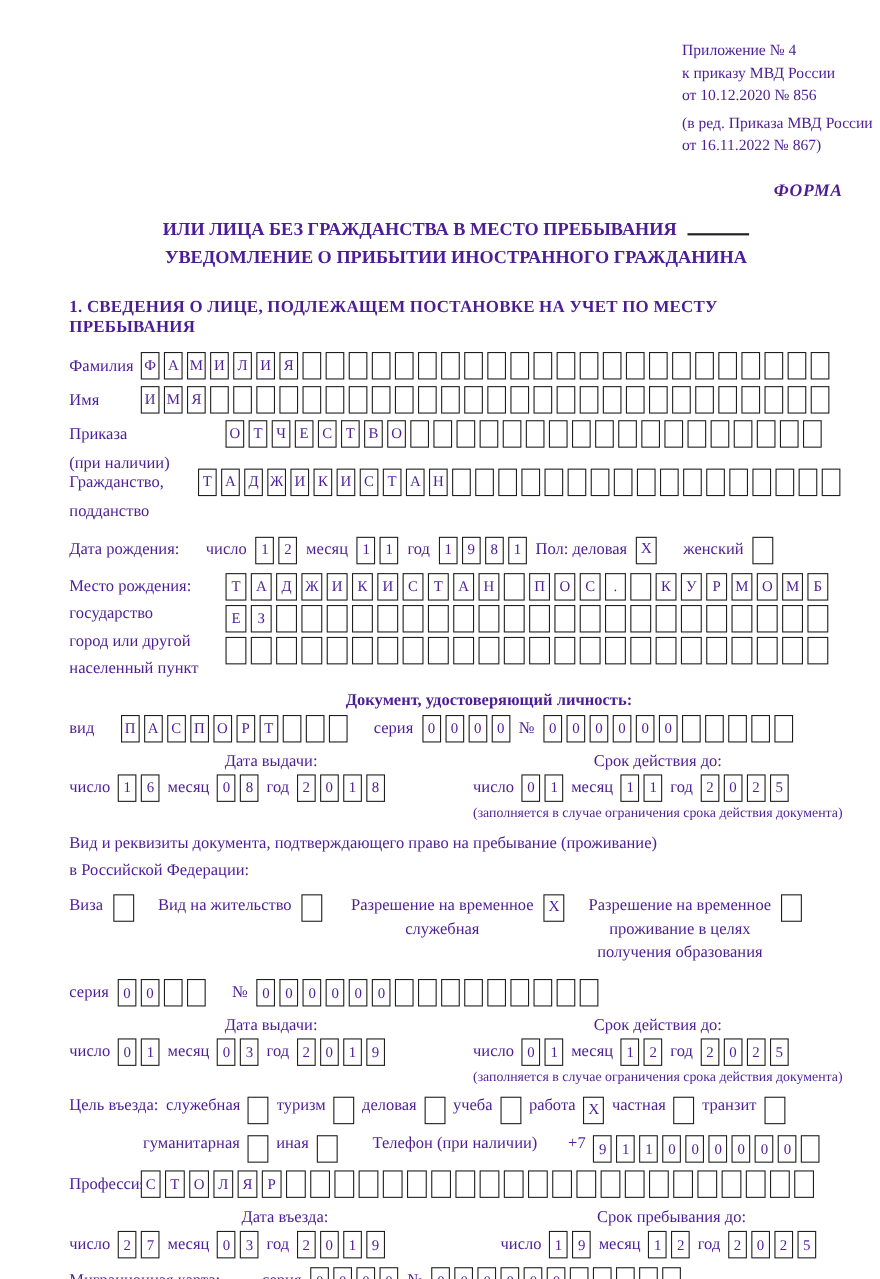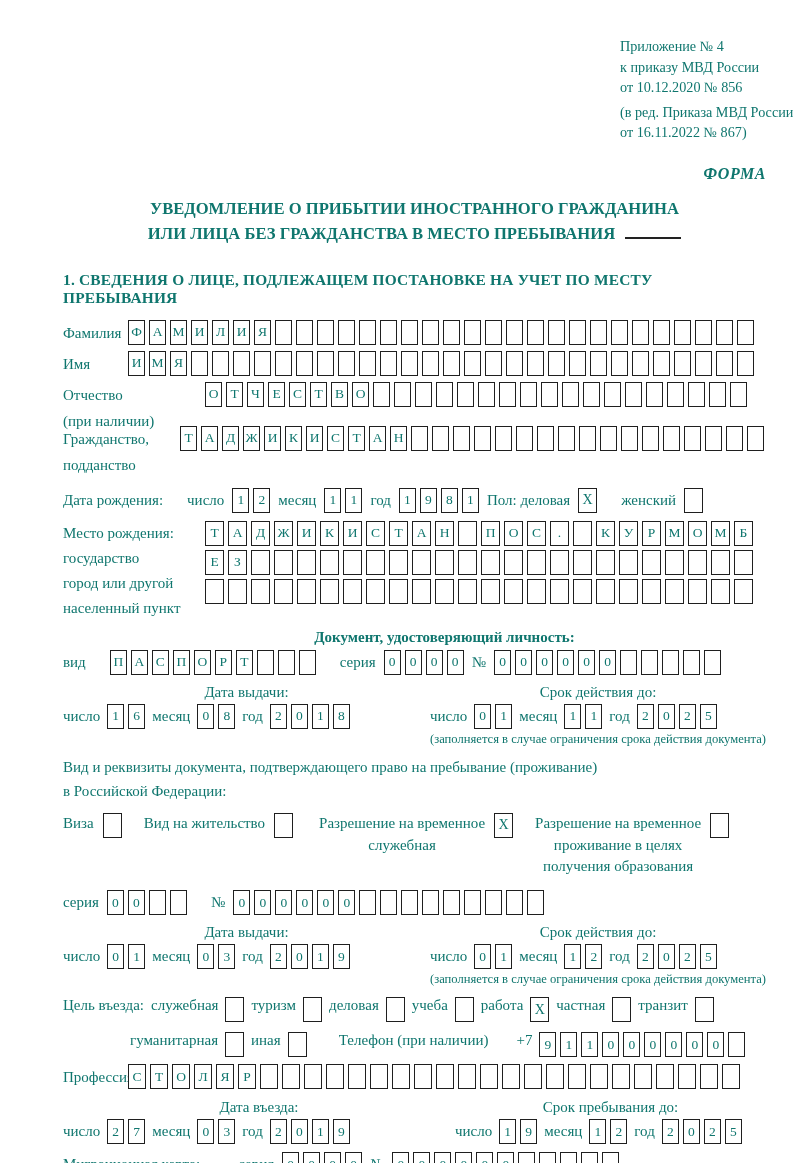--- a/index.html
+++ b/index.html
@@ -1,18 +1,18 @@
 <!DOCTYPE html>
 <html><head>
 <meta charset="utf-8">
 <style>
   html,body { margin:0; padding:0; background:#e8e8e8; }
   .page {
     width:800px; height:1163px; margin:0 auto; background:#ffffff;
-    font-family:"Liberation Serif","DejaVu Serif",serif; color:#0f766e;
+    font-family:"Liberation Serif","DejaVu Serif",serif; color:#4c1d95;
     box-sizing:border-box; padding:36px 34px 0 63px; overflow:hidden; position:relative;
   }
   
   .meta { margin-left:557px; font-size:14.2px; line-height:1.45; white-space:nowrap; }
   .meta .meta2 { margin-top:4px; }
   .forma { text-align:right; font-weight:bold; font-size:16px; margin-top:22px; letter-spacing:0.6px;font-style:italic; }
   
   .title { text-align:center; font-weight:bold; font-size:16.6px; line-height:1.5; margin-top:14px; }
   .title-blank { display:inline-block; width:56px; border-bottom:2px solid #222; height:13px; margin-left:10px; }
   .sec-heading { font-weight:bold; font-size:15.4px; margin-top:24px; letter-spacing:0.2px; }
@@ -62,24 +62,24 @@
     <div>к приказу МВД России</div>
     <div>от 10.12.2020 № 856</div>
     <div class="meta2">
       <div>(в ред. Приказа МВД России</div>
       <div>от 16.11.2022 № 867)</div>
     </div>
   </div>
   <div class="forma">ФОРМА</div>
 
   <div class="title">
-    <div>УВЕДОМЛЕНИЕ О ПРИБЫТИИ ИНОСТРАННОГО ГРАЖДАНИНА</div>
     <div>
       <span>ИЛИ ЛИЦА БЕЗ ГРАЖДАНСТВА В МЕСТО ПРЕБЫВАНИЯ</span><span class="title-blank"></span>
     </div>
+    <div>УВЕДОМЛЕНИЕ О ПРИБЫТИИ ИНОСТРАННОГО ГРАЖДАНИНА</div>
   </div>
 
   <div class="sec-heading">1. СВЕДЕНИЯ О ЛИЦЕ, ПОДЛЕЖАЩЕМ ПОСТАНОВКЕ НА УЧЕТ ПО МЕСТУ ПРЕБЫВАНИЯ</div>
 
   <div class="row" style="margin-top:13px;">
     <span class="lbl" style="width:65px;">Фамилия</span>
     <span class="cells">
         <span class="cell">Ф</span>
         <span class="cell">А</span>
         <span class="cell">М</span>
@@ -144,21 +144,21 @@
         <span class="cell"></span>
         <span class="cell"></span>
         <span class="cell"></span>
         <span class="cell"></span>
         <span class="cell"></span>
       </span>
   </div>
 
   <div class="row">
     <span class="lbl" style="width:142px;">
-      <span>Отчество</span><br>
+      <span>Приказа</span><br>
       <span class="sub">(при наличии)</span>
     </span>
     <span class="cells">
         <span class="cell">О</span>
         <span class="cell">Т</span>
         <span class="cell">Ч</span>
         <span class="cell">Е</span>
         <span class="cell">С</span>
         <span class="cell">Т</span>
         <span class="cell">В</span>

